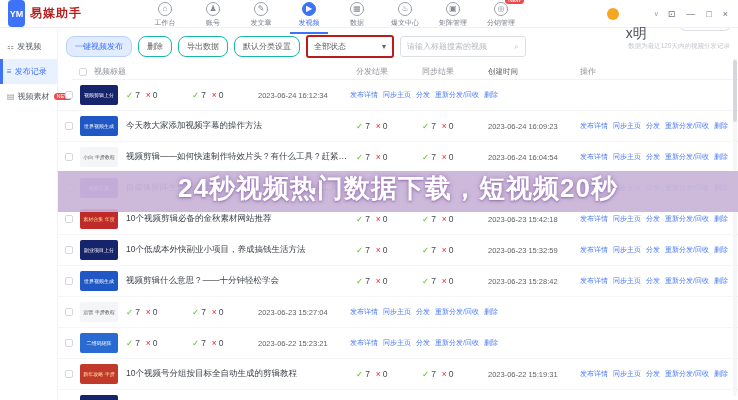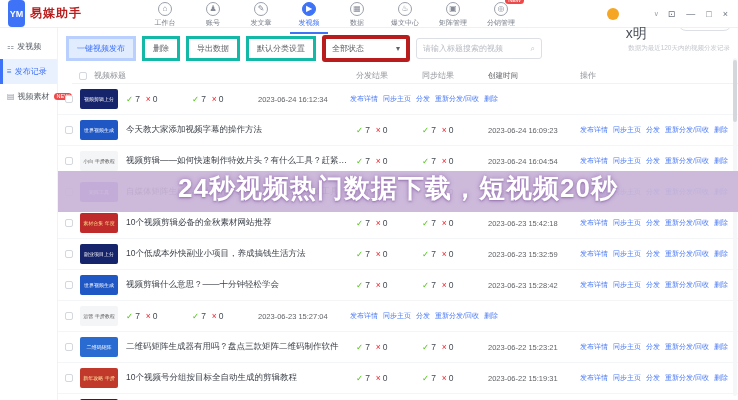--- a/index.html
+++ b/index.html
@@ -28,23 +28,23 @@
   .sidebar{width:58px;border-right:1px solid #f0f2f5;padding-top:6px;flex:none;background:#fff;}
   .side-item{position:relative;display:flex;align-items:center;gap:3px;padding:7px 4px 7px 7px;font-size:8px;color:#5a6068;cursor:pointer;white-space:nowrap;}
   .side-ico{font-size:8px;color:#8a909a;}
   .side-item.active{background:#e9f1ff;color:#3e72f7;}
   .side-item.active .side-ico{color:#3e72f7;}
   .side-item.active::before{content:"";position:absolute;left:0;top:0;bottom:0;width:3px;background:#3e72f7;}
   .side-badge{background:#f04848;color:#fff;font-size:5.5px;padding:1px 3px;border-radius:6px;line-height:1;margin-left:1px;}
   .main{flex:1;position:relative;overflow:hidden;}
   
   .toolbar{display:flex;align-items:center;gap:6px;padding:7px 8px 6px 8px;}
-  .btn{font-size:8px;padding:4px 8px;border:3px solid #14b8a6;border-radius:0;background:#fff;color:#606266;cursor:pointer;white-space:nowrap;}
+  .btn{font-size:8px;padding:4px 8px;border:1px solid #14b8a6;border-radius:8px;background:#fff;color:#606266;cursor:pointer;white-space:nowrap;}
   .btn.primary{background:#e1ecff;border-color:#b9d0ff;color:#3e72f7;}
-  .select{display:flex;align-items:center;justify-content:space-between;width:88px;font-size:8px;padding:4px 6px;border:4px solid #b91c1c;border-radius:3px;color:#606266;cursor:pointer;}
+  .select{display:flex;align-items:center;justify-content:space-between;width:88px;font-size:8px;padding:4px 6px;border:2px solid #b91c1c;border-radius:3px;color:#606266;cursor:pointer;}
   .search{display:flex;align-items:center;justify-content:space-between;width:126px;font-size:8px;padding:4px 6px;border:1px solid #dcdfe6;border-radius:3px;color:#b6bac2;}
   .toolbar-hint{margin-left:auto;font-size:6.5px;color:#c2c6cd;white-space:nowrap;}
   .help-pill{position:absolute;top:-13px;right:6px;font-size:7.5px;color:#606266;border:1px solid #dcdfe6;border-radius:9px;padding:2px 7px;background:#fff;cursor:pointer;}
   
   .thead{display:flex;align-items:center;height:16px;font-size:8px;color:#909399;border-bottom:1px solid #f0f2f5;margin-left:14px;}
   .row{display:flex;align-items:center;height:31px;border-bottom:1px solid #f4f5f7;font-size:8.5px;}
   .c-check{flex:none;width:22px;display:flex;justify-content:center;}
   .checkbox{width:8px;height:8px;border:1px solid #d3d7de;border-radius:2px;background:#fff;cursor:pointer;}
   .c-thumb{flex:none;width:46px;}
   .thumb{width:38px;height:20px;border-radius:2px;color:#fff;font-size:5px;display:flex;align-items:center;justify-content:center;text-align:center;line-height:1.2;overflow:hidden;padding:1px;}
@@ -352,21 +352,20 @@
             <span class="op">删除</span>
           </div>
   </div>
         <div class="row">
     <div class="c-check">
             <span class="checkbox"></span>
           </div>
     <div class="c-thumb">
             <div class="thumb" style="background: rgb(42, 107, 210); color: rgb(255, 255, 255);">二维码矩阵</div>
           </div>
-    <div class="c-title">二维码矩阵生成器有用吗？盘点三款矩阵二维码制作软件</div>
     <div class="c-res">
       <span class="ok">✓</span><span class="okn">7</span><span class="bad">×</span><span class="badn">0</span>
     </div>
     <div class="c-res">
       <span class="ok">✓</span><span class="okn">7</span><span class="bad">×</span><span class="badn">0</span>
     </div>
     <div class="c-time">2023-06-22 15:23:21</div>
     <div class="c-ops">
             <span class="op">发布详情</span>
             <span class="op">同步主页</span>

